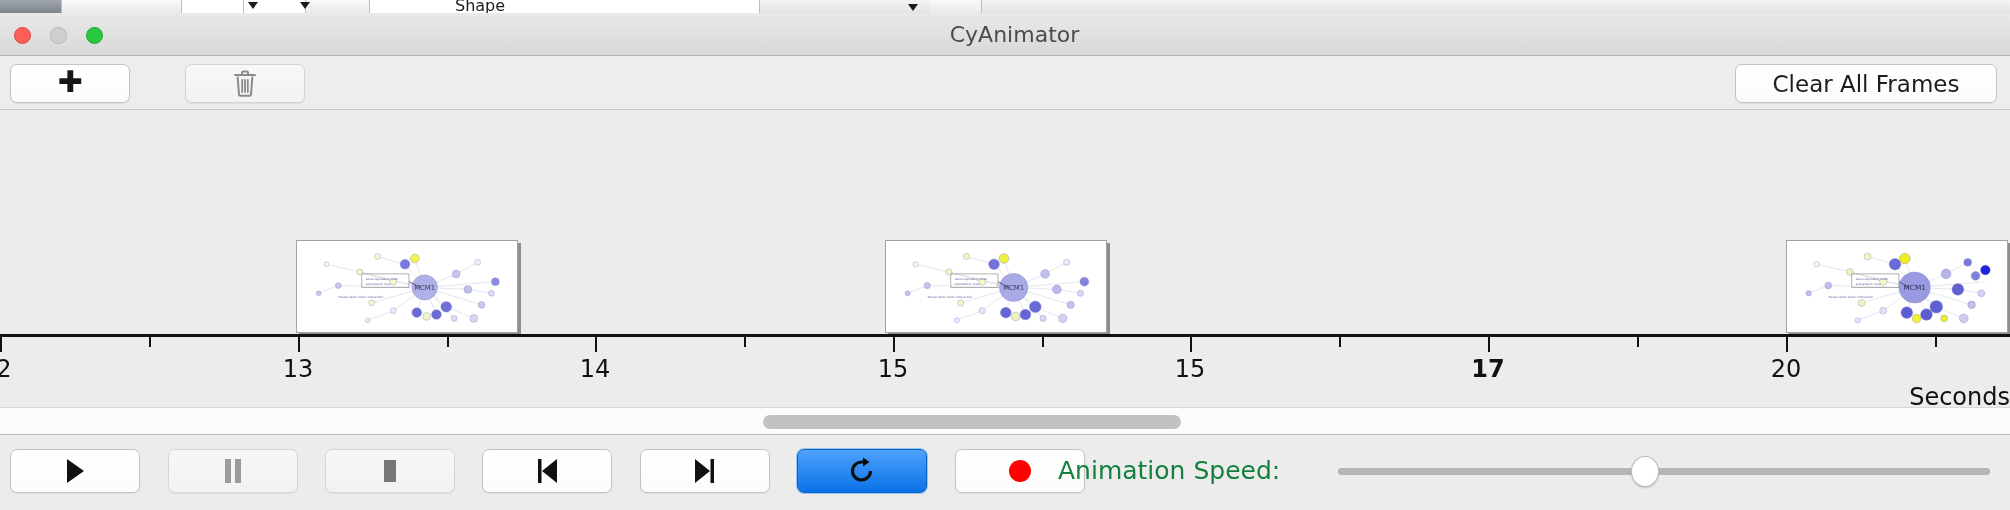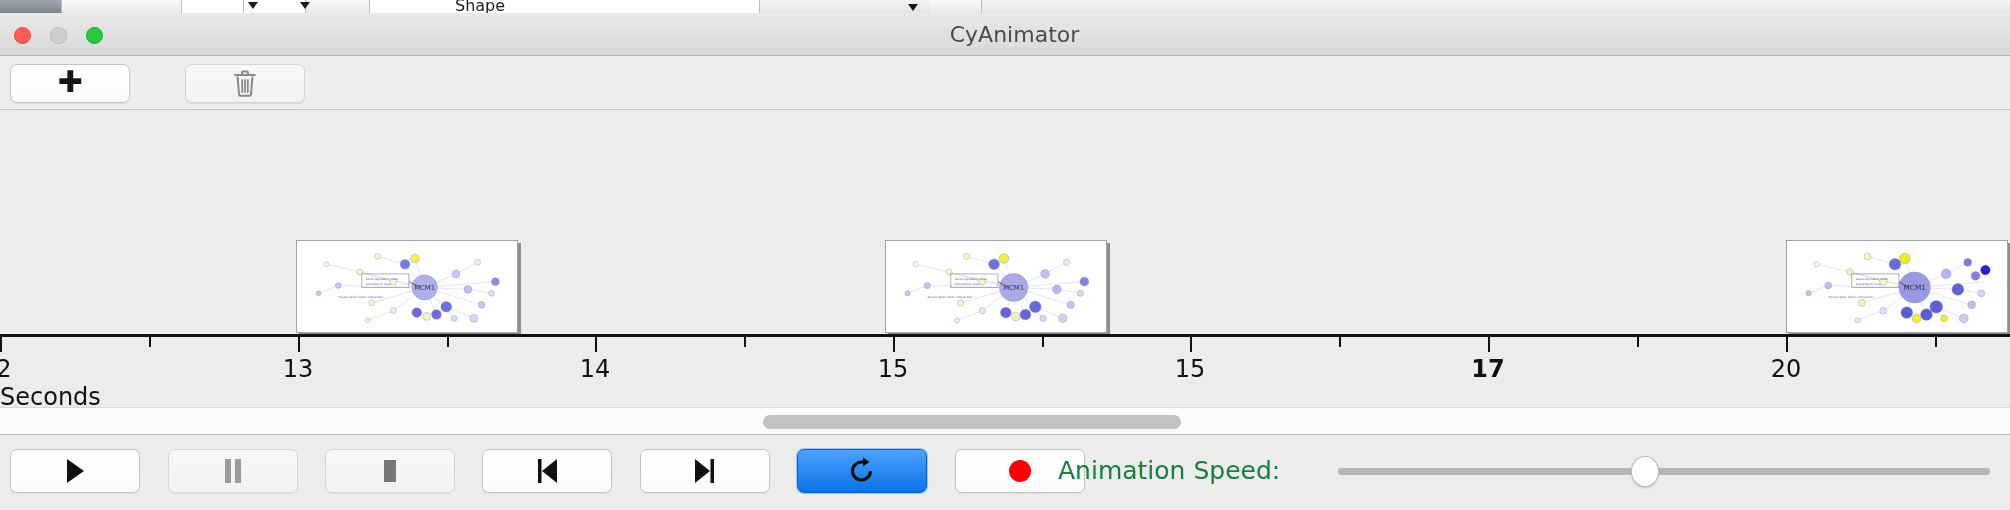--- a/index.html
+++ b/index.html
@@ -174,21 +174,21 @@
     font-size: 24px;
     color: #111111;
     transform: translateX(-50%);
     white-space: nowrap;
     font-family: "DejaVu Sans", "Liberation Sans", sans-serif;
   }
   .axis-title {
     position: absolute;
     bottom: -4px;
     left: 0; width: 2010px;
-    text-align: left;
+    text-align: right;
     font-size: 24px;
     color: #111111;
   }
 
   
   .scroll-row {
     position: absolute;
     left: 0; top: 407px;
     width: 2010px; height: 28px;
     background: #fbfbfb;
@@ -301,20 +301,21 @@
 
     <div class="tbtn disabled" id="delete-frame-button">
       <svg class="trash-glyph" viewBox="0 0 24 27">
         <path d="M2 5 H22" stroke="#8a8a8a" stroke-width="2" fill="none" stroke-linecap="round"></path>
         <path d="M9 5 V2.6 A1.2 1.2 0 0 1 10.2 1.5 H13.8 A1.2 1.2 0 0 1 15 2.6 V5" stroke="#8a8a8a" stroke-width="2" fill="none"></path>
         <path d="M4.6 6.5 L6 24.5 A1.5 1.5 0 0 0 7.5 25.8 H16.5 A1.5 1.5 0 0 0 18 24.5 L19.4 6.5" stroke="#8a8a8a" stroke-width="2" fill="none"></path>
         <path d="M9.2 10 V22 M12 10 V22 M14.8 10 V22" stroke="#8a8a8a" stroke-width="1.8" fill="none" stroke-linecap="round"></path>
       </svg>
     </div>
 
+    <div class="tbtn" id="clear-all-button">Clear All Frames</div>
   </div>
 
   <div class="timeline-panel">
 
     <div class="frame-thumb" style="left:296px;">
       <svg viewBox="0 0 220 90" preserveAspectRatio="none">
         <g stroke="#c9c9dd" stroke-width="0.5" fill="none">
           <path d="M128 46 L96 40 M128 46 L108 22 M128 46 L160 32 M128 46 L172 48 M128 46 L150 66 M128 46 L120 72 M128 46 L96 70 M128 46 L140 74 M128 46 L62 30 M128 46 L40 44 M128 46 L186 64 M128 46 L200 40 M128 46 L74 62 M128 46 L118 16 M128 46 L158 78 M96 40 L62 30 M62 30 L28 22 M40 44 L20 52 M160 32 L182 20 M172 48 L196 52 M150 66 L178 78 M96 70 L70 80 M108 22 L80 14"></path>
         </g>
         <g>

